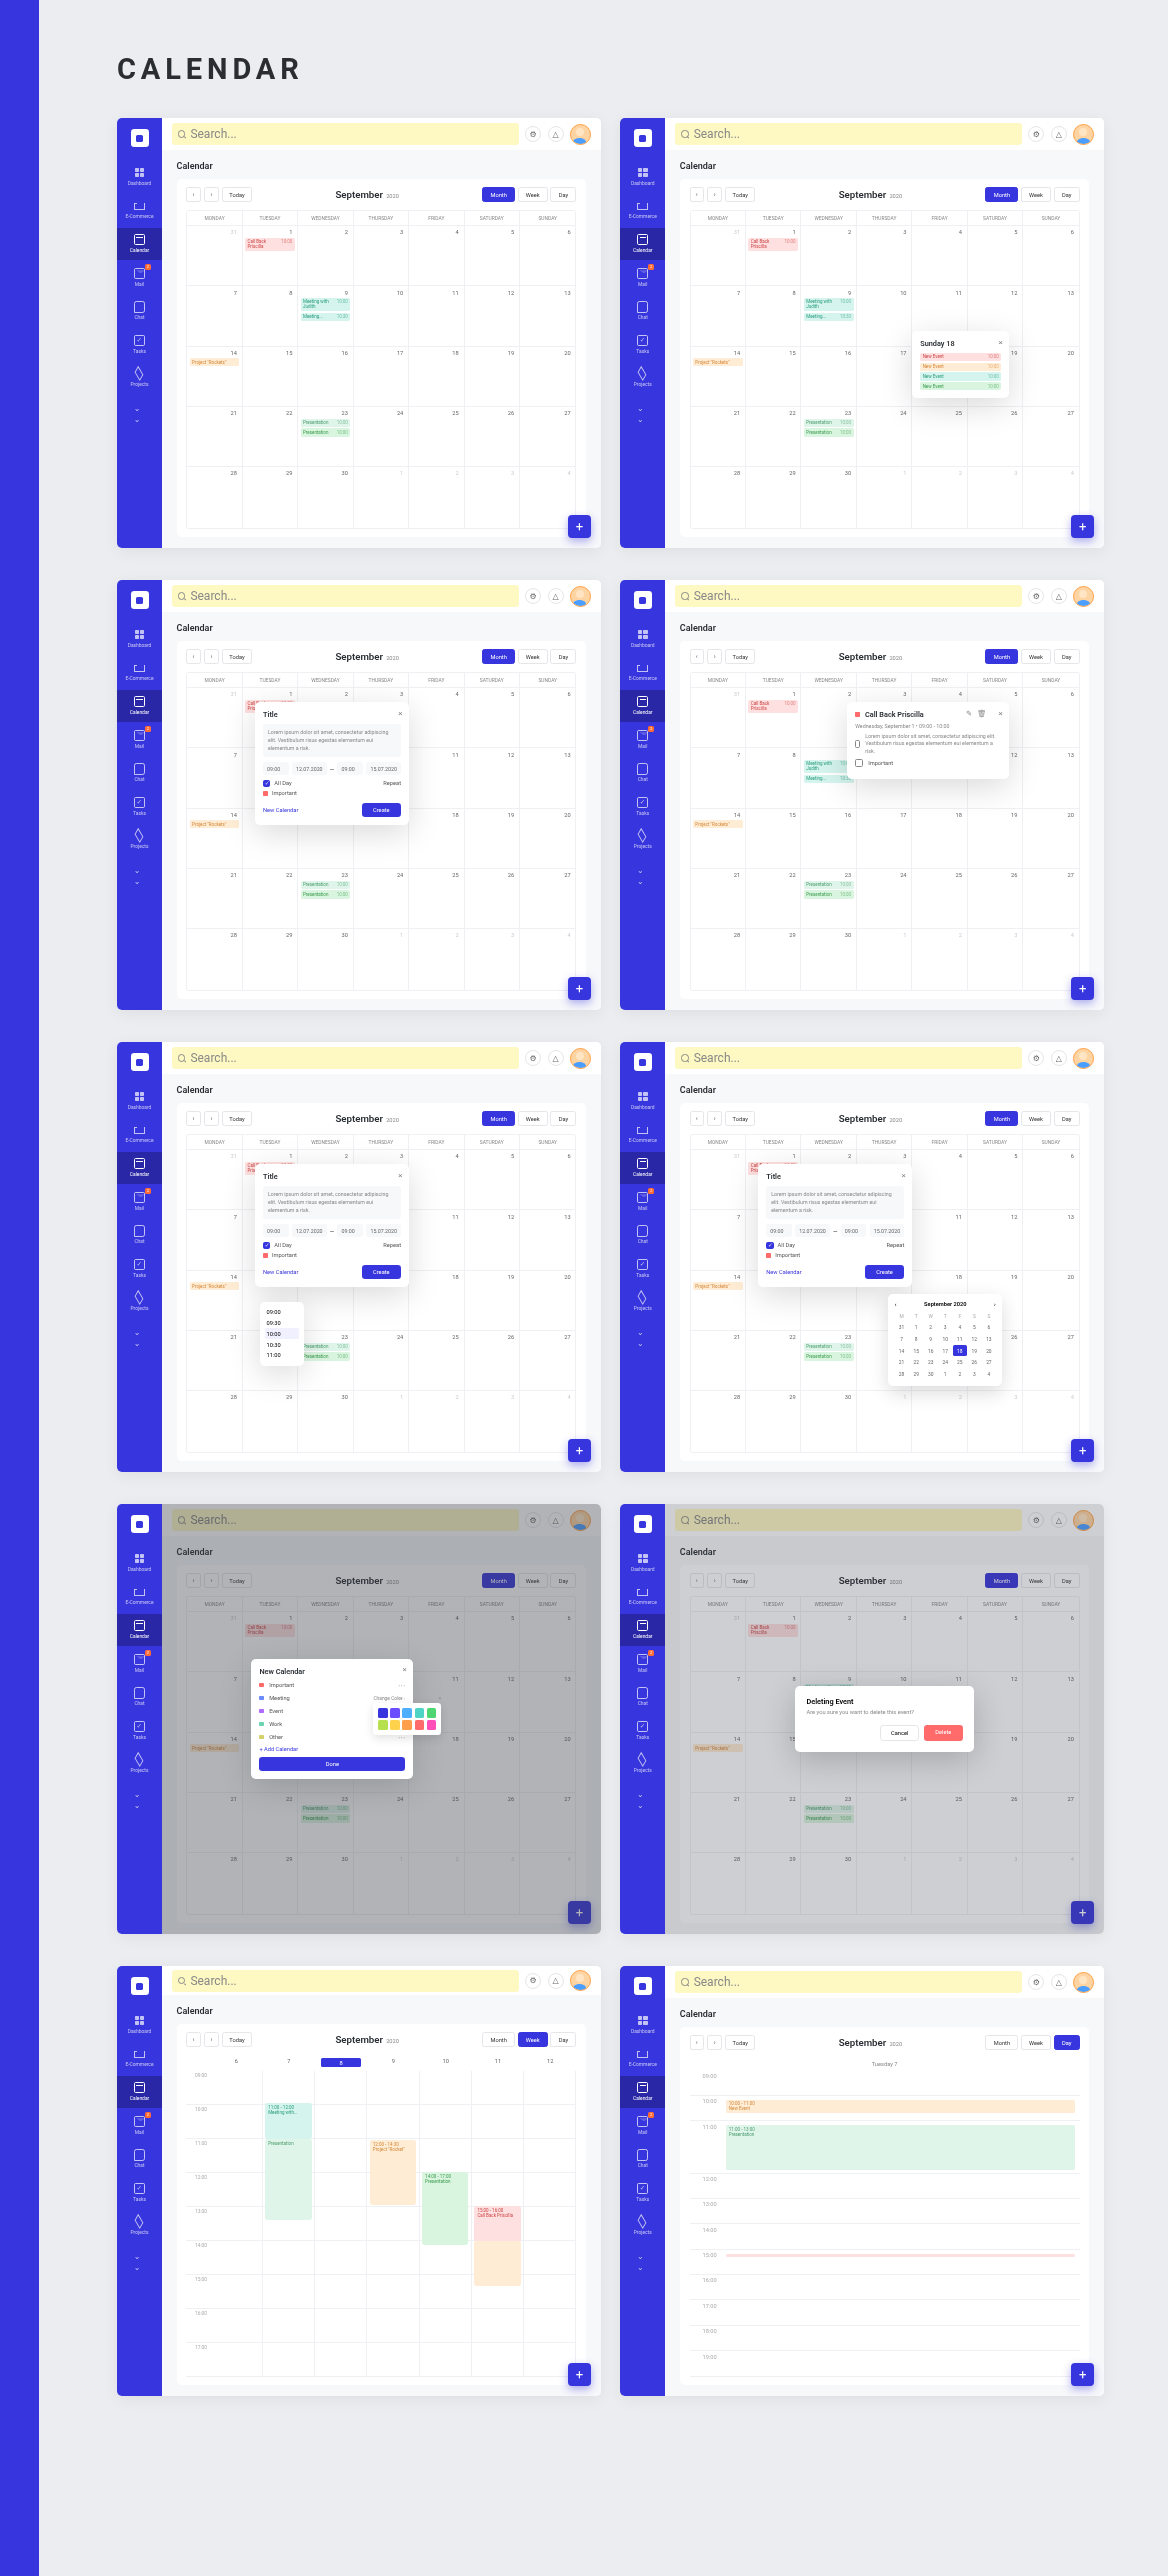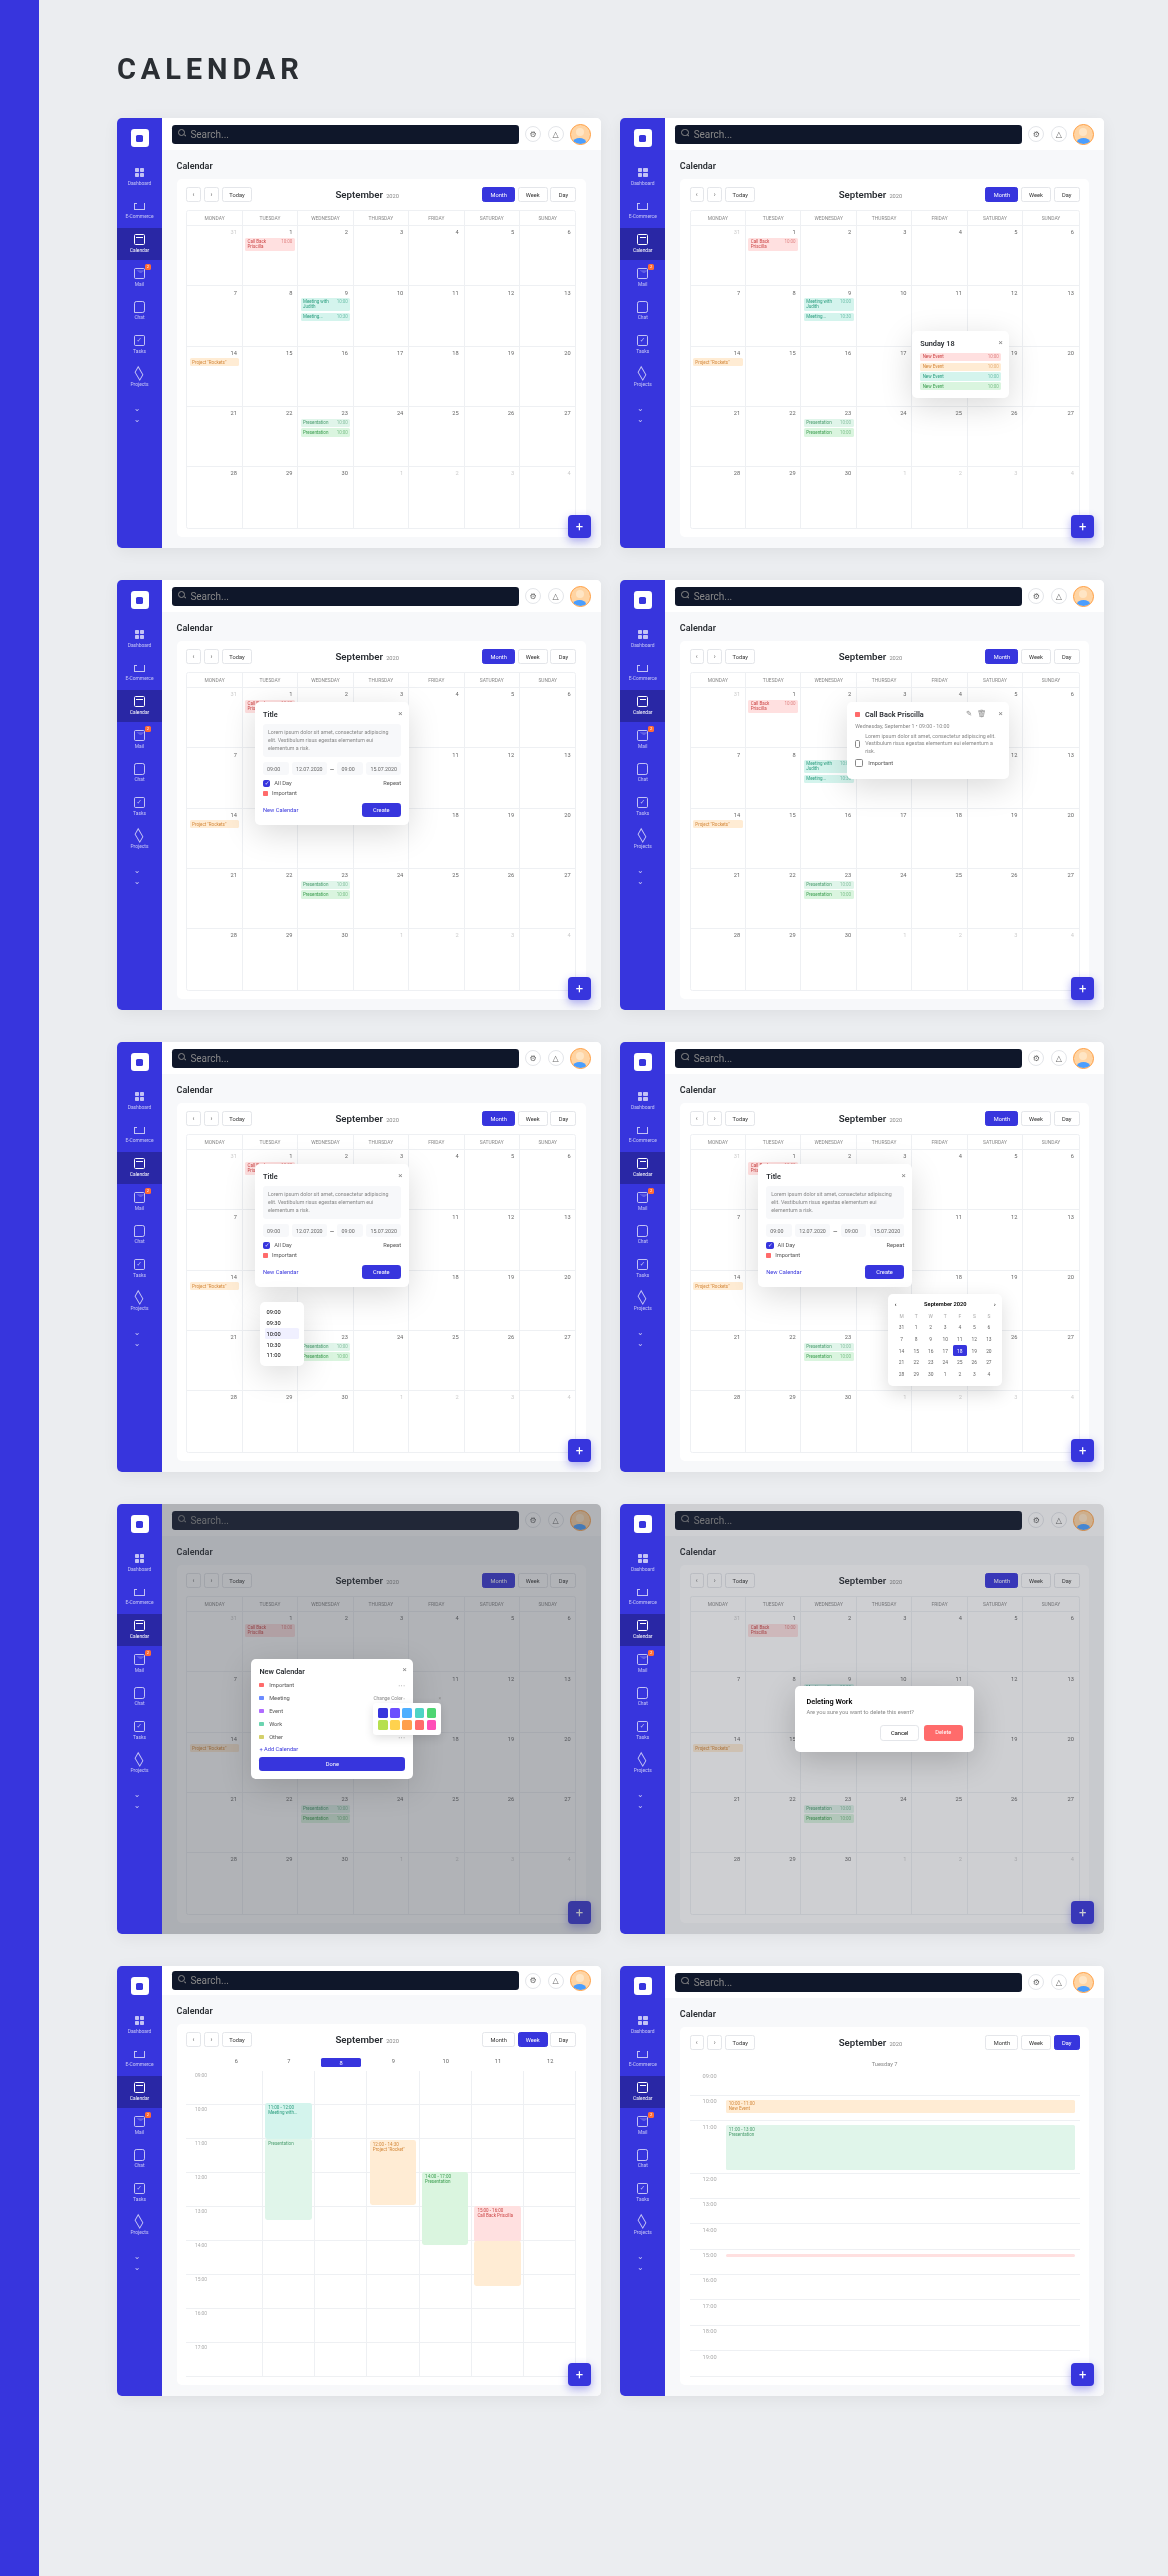--- a/index.html
+++ b/index.html
@@ -28,21 +28,21 @@
 .nav-icon.chat { border-radius: 2.4px; border-bottom-left-radius: 0; }
 .nav-icon.check { position: relative; }
 .nav-icon.check::after { content: '✓'; position: absolute; font-size: 6.5px; top: 0; left: 1.6px; }
 .nav-icon.layers { border: none; position: relative; }
 .nav-icon.layers::before { content: ''; position: absolute; width: 8px; height: 4.9px; border: 1.1px solid currentColor; transform: rotate(45deg) skew(15deg,15deg); top: 1.6px; }
 .nav-icon.down { border: none; font-size: 9.7px; line-height: 11.4px; }
 .nav-icon.down::before { content: '⌄\A⌄'; white-space: pre; line-height: 4px; font-size: 8px; }
 .badge { position: absolute; top: 3.2px; right: 11.4px; width: 5.7px; height: 5.7px; background: #ff6b35; border-radius: 1.6px; font-size: 4px; color: #fff; line-height: 5.7px; text-align: center; }
 .main { flex: 1; background: #f7f8fa; display: flex; flex-direction: column; }
 .topbar { height: 32px; background: #fff; display: flex; align-items: center; padding: 0 9.7px; gap: 6.5px; }
-.search { flex: 1; display: flex; align-items: flex-start; gap: 4.9px; background: #0f172a; border-radius: 3.2px; padding: 4px 6.5px; font-size: 10px; color: #888; }
+.search { flex: 1; display: flex; align-items: center; gap: 4.9px; background: #fef9c3; border-radius: 3.2px; padding: 4px 6.5px; font-size: 12px; color: #888; }
 .search-ic { width: 7.3px; height: 7.3px; border: 1.1px solid #888; border-radius: 50%; position: relative; }
 .search-ic::after { content: ''; position: absolute; width: 2.4px; height: 1.1px; background: #888; bottom: -1.6px; right: -1.6px; transform: rotate(45deg); }
 .tb-ic { width: 16px; height: 16px; border: 0.8px solid #e4e6ea; border-radius: 50%; display: flex; align-items: center; justify-content: center; font-size: 8px; color: #666; cursor: pointer; }
 .avatar { width: 21px; height: 21px; border-radius: 50%; background: #ffd4a3; border: 1.6px solid #ff9f43; position: relative; overflow: hidden; }
 .avatar::before { content: ''; position: absolute; width: 8px; height: 8px; background: #ffe5c4; border-radius: 50%; top: 3.2px; left: 4.9px; }
 .avatar::after { content: ''; position: absolute; width: 13px; height: 8px; background: #4a9eff; border-radius: 50% 50% 0 0; bottom: -2.4px; left: 2.4px; }
 .body-pad { padding: 11.4px 14.6px; flex: 1; display: flex; flex-direction: column; }
 .section-title { font-size: 9px; font-weight: 600; color: #2a2e33; margin-bottom: 8px; }
 .card { background: #fff; border-radius: 4.9px; padding: 8px 9.7px; flex: 1; display: flex; flex-direction: column; }
 .ctrl-row { display: flex; align-items: center; justify-content: space-between; margin-bottom: 8px; }
@@ -2498,21 +2498,21 @@
           <div class="day-num ">4</div>
 
         </div>
     </div>
   </div>
               </div>
       </div>
       <div class="fab">+</div>
             <div class="overlay" style="background:rgba(60,65,75,0.25);">
     <div class="delete-modal">
-      <div class="dm-title">Deleting Work</div>
+      <div class="dm-title">Deleting Event</div>
       <div class="dm-txt">Are you sure you want to delete this event?</div>
       <div class="dm-btns">
         <div class="dm-cancel">Cancel</div>
         <div class="dm-delete">Delete</div>
       </div>
     </div>
   </div>
     </div>
   </div>
         <div class="shot">

